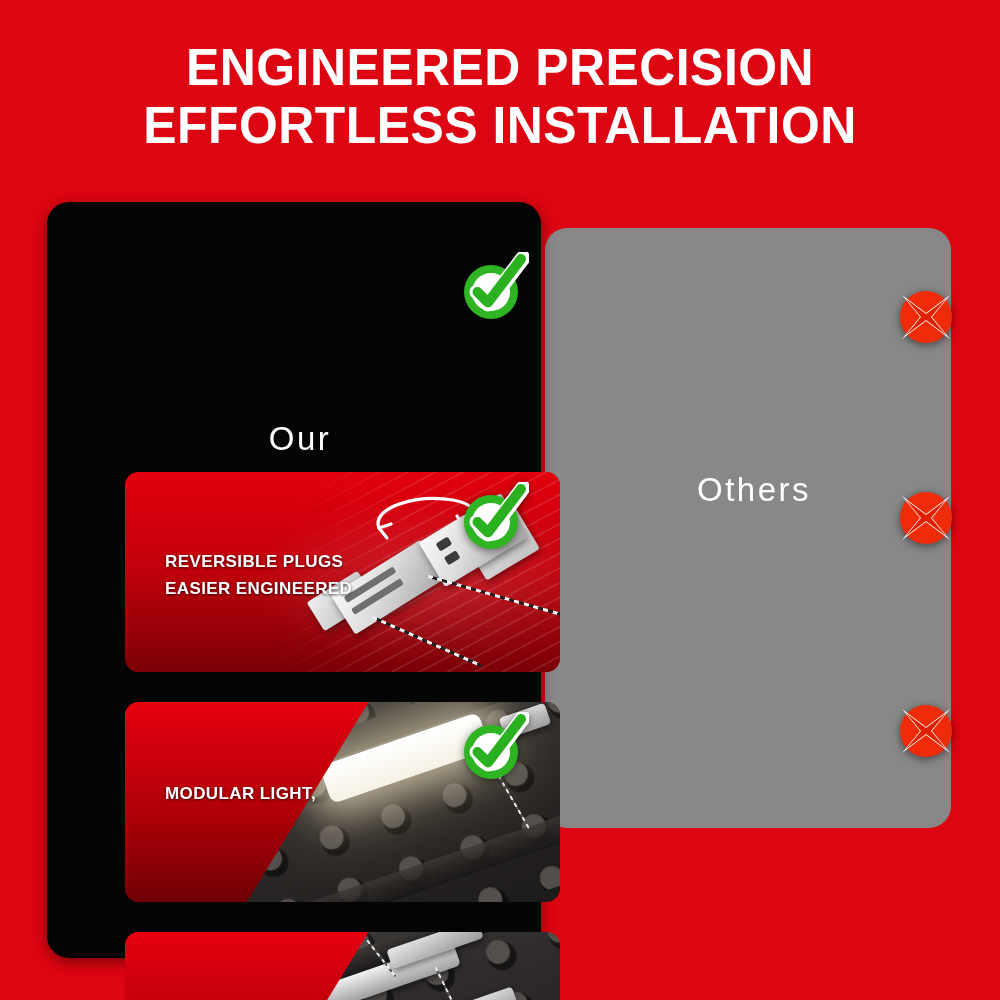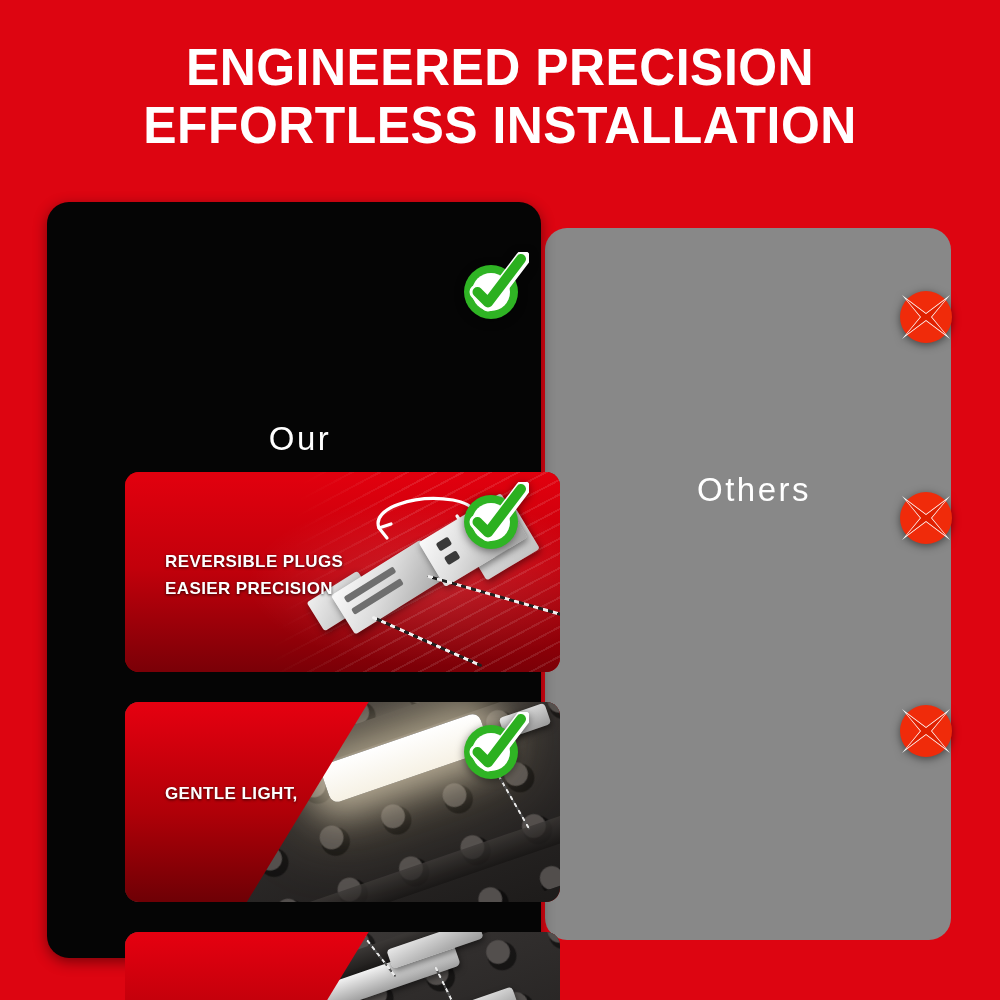--- a/index.html
+++ b/index.html
@@ -25,21 +25,21 @@
   }
   .headline .hl-line { display:block; white-space:nowrap; }
 
   
   .panel {
     position:absolute;
     border-radius:22px;
   }
   .panel-others {
     left:545px; top:228px;
-    width:406px; height:712px;
+    width:406px; height:600px;
     background:#888888;
     z-index:1;
   }
   .panel-our {
     left:47px; top:202px;
     width:494px; height:756px;
     background:#050505;
     z-index:2;
     box-shadow:0 4px 14px rgba(0,0,0,0.45);
   }
@@ -230,36 +230,36 @@
       </div>
       <div class="connector conn-b">
         <div class="conn-slot" style="left:14px;top:10px;width:14px;height:9px;background:#3a3a3a;"></div>
         <div class="conn-slot" style="left:14px;top:26px;width:14px;height:9px;background:#3a3a3a;"></div>
       </div>
       <div class="wirepair" style="left:300px;top:122px;width:140px;transform:rotate(16deg);"></div>
       <div class="wirepair" style="left:242px;top:168px;width:120px;transform:rotate(24deg);"></div>
     </div>
     <div class="card-text">
       <span>REVERSIBLE PLUGS</span>
-      <span>EASIER PRECISION</span>
+      <span>EASIER ENGINEERED</span>
     </div>
   </div>
 
   <div class="card card-our c2">
     <div class="photo ph-brick">
       <div class="studs"></div>
       <div class="brick-ridge" style="top:6px;"></div>
       <div class="brick-ridge" style="top:168px;opacity:0.8;"></div>
       <div class="lightbar"></div>
       <div class="thinwire" style="left:352px;top:96px;width:70px;transform:rotate(60deg);"></div>
       <div class="greyplate" style="left:376px;top:8px;width:48px;height:22px;transform:rotate(-19deg);"></div>
       <div class="red-overlay"></div>
     </div>
     <div class="card-text">
-      <span>GENTLE LIGHT,</span>
+      <span>MODULAR LIGHT,</span>
     </div>
   </div>
 
   <div class="card card-our c3">
     <div class="photo ph-brick">
       <div class="studs"></div>
       <div class="brick-ridge" style="top:2px;"></div>
       <div class="brick-ridge" style="top:150px;opacity:0.75;"></div>
       <div class="greybar"></div>
       <div class="greyplate" style="left:262px;top:2px;width:96px;height:20px;transform:rotate(-19deg);"></div>

